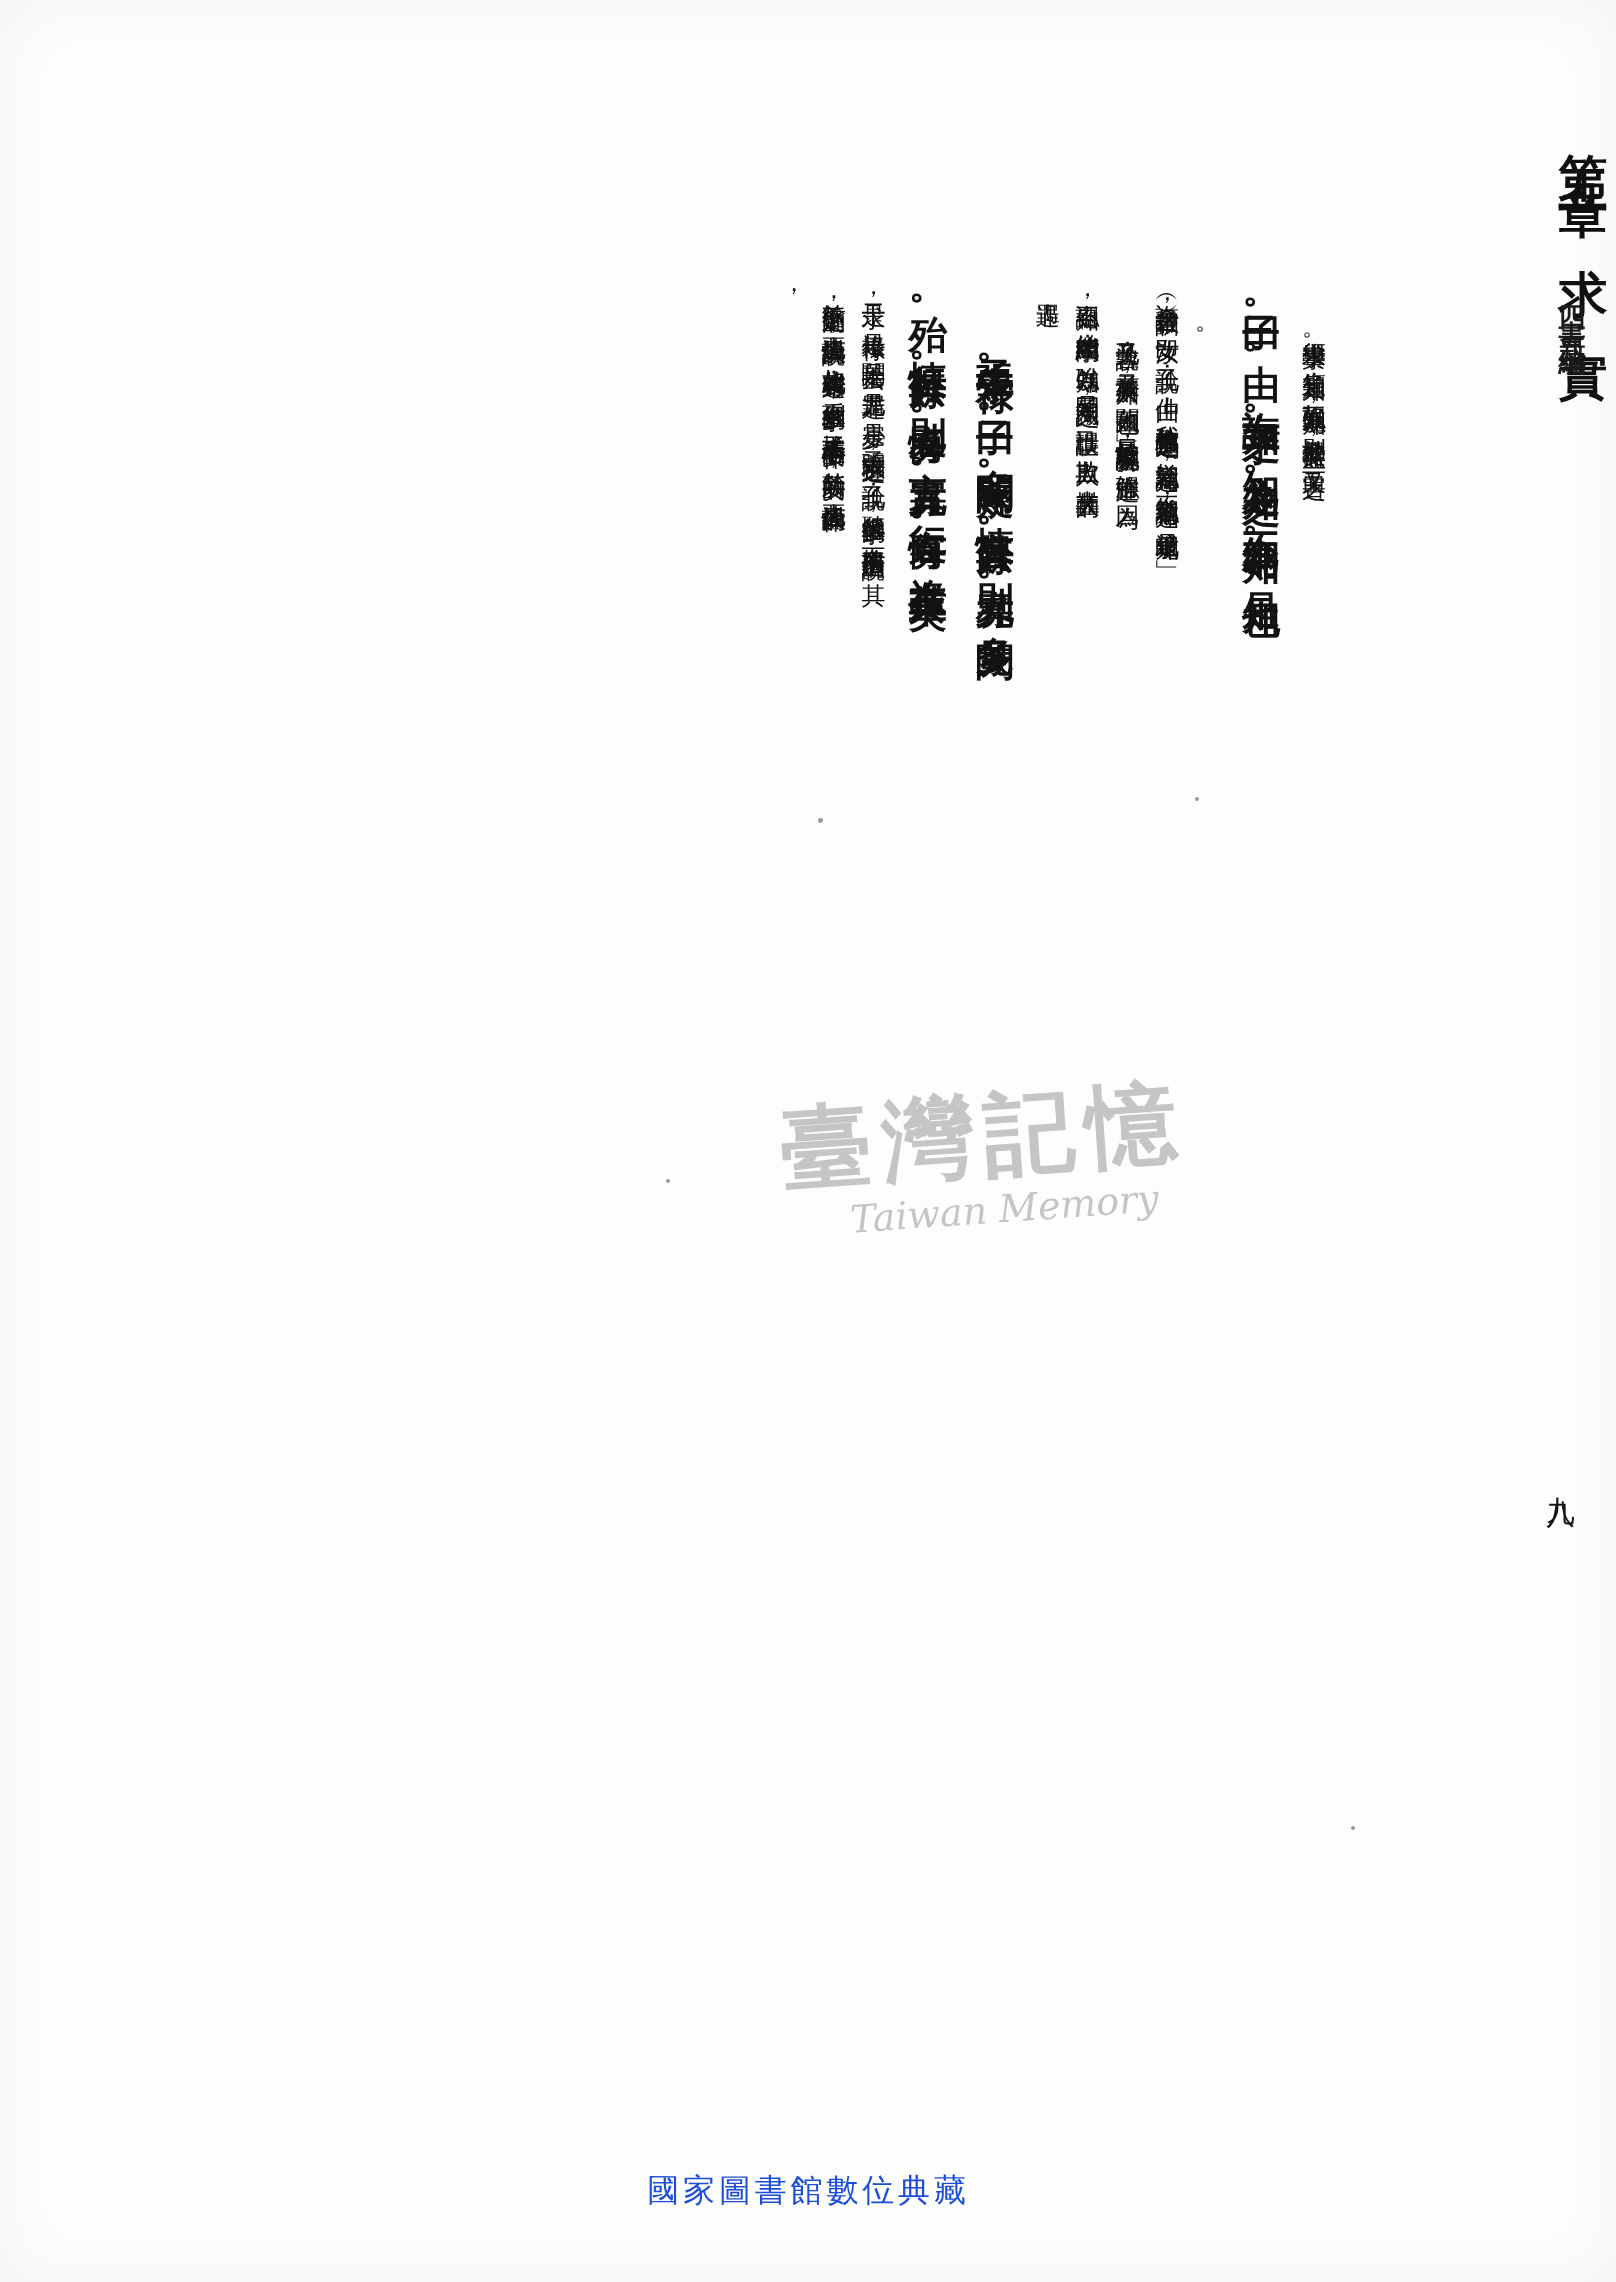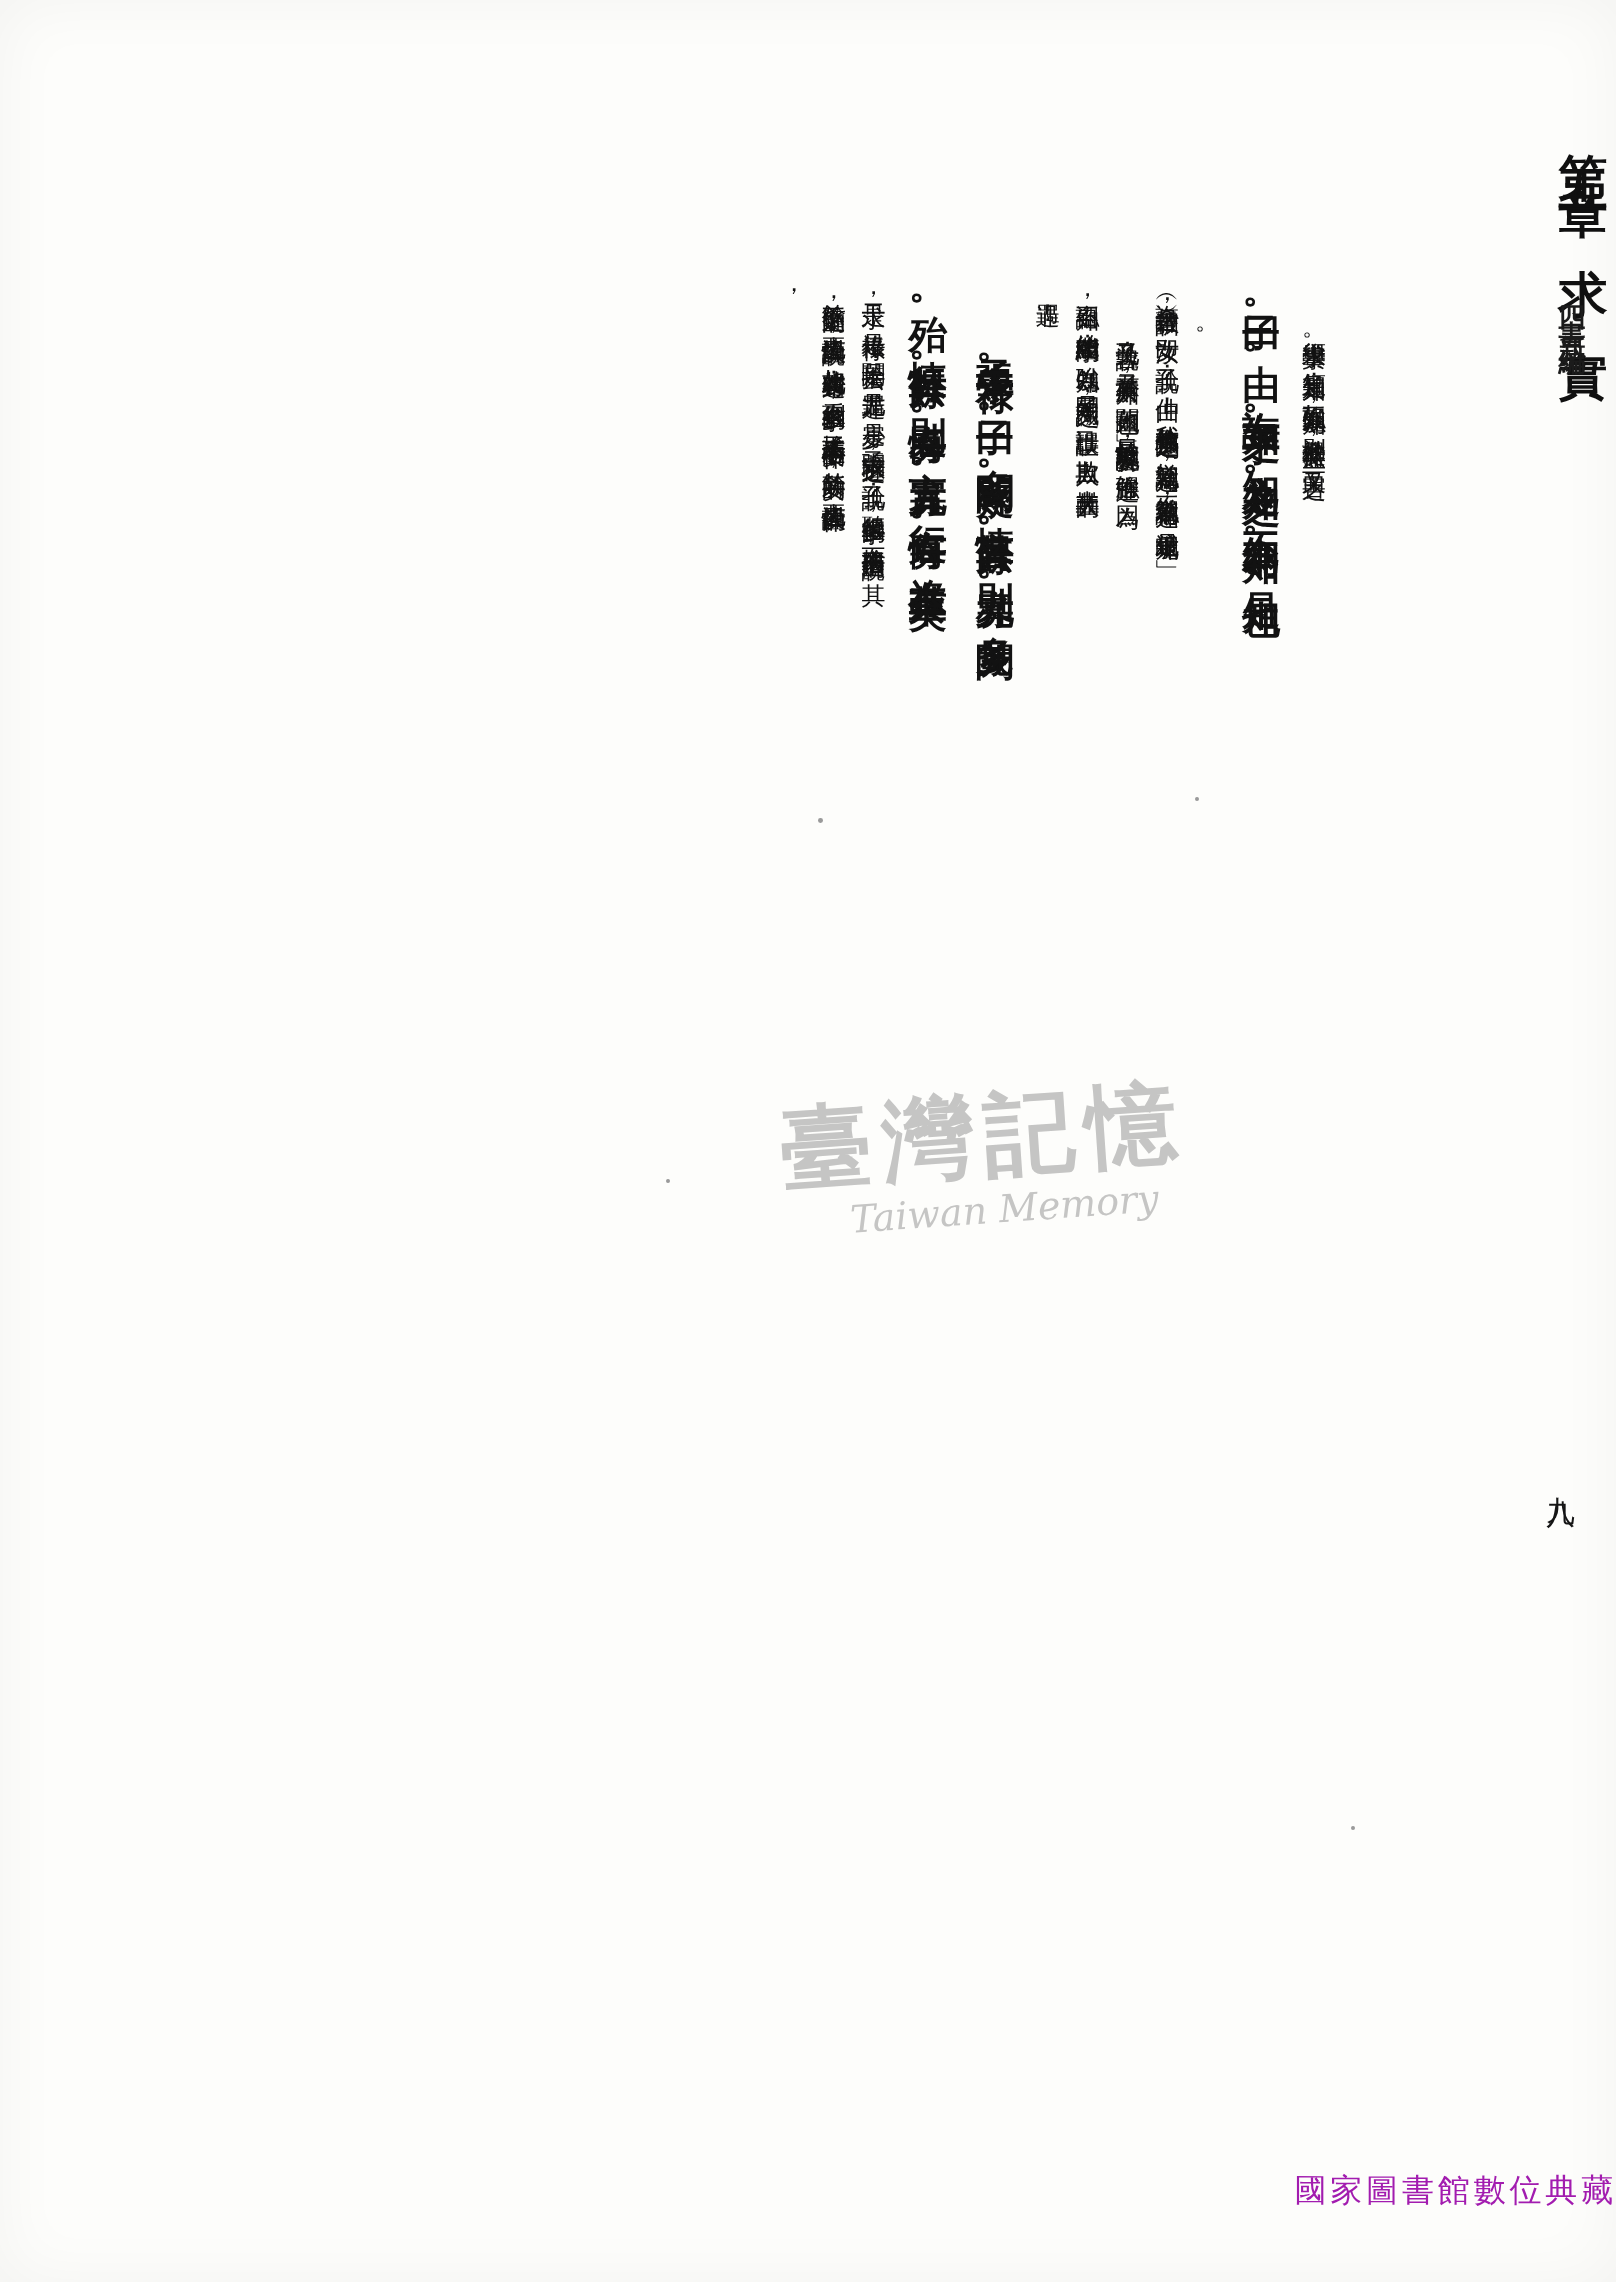--- a/index.html
+++ b/index.html
@@ -156,24 +156,24 @@
     transform: rotate(-4deg);
     white-space: nowrap;
   }
 
   
   #footer-caption {
     position: absolute;
     left: 0;
     top: 2169px;
     width: 1617px;
-    text-align: right;
+    text-align: center;
     font-size: 32px;
     letter-spacing: 0.12em;
-    color: #a21caf;
+    color: #1d4ed8;
     font-family: "DejaVu Serif", "Liberation Serif", serif;
   }
 
   
   .speck {
     position: absolute;
     background: #9a9a9a;
     border-radius: 50%;
   }
 </style>

